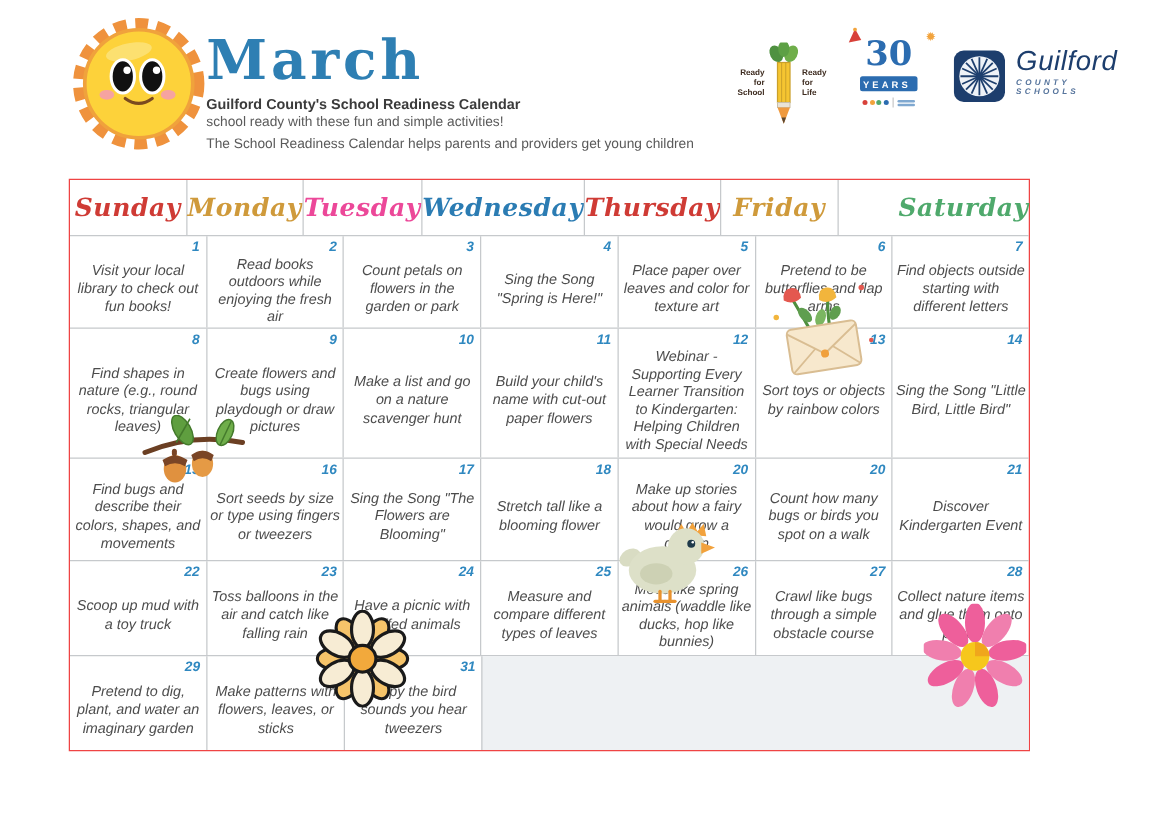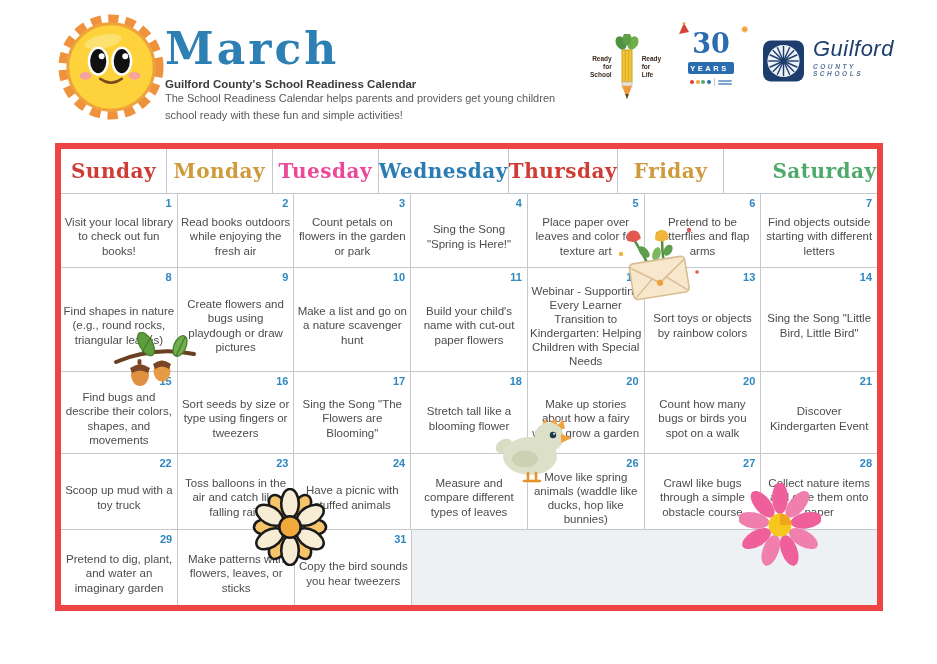--- a/index.html
+++ b/index.html
@@ -35,21 +35,21 @@
   .dotrow i { width:4px; height:4px; border-radius:50%; display:block; }
   .mini-div { width:1px; height:8px; background:#c9c9c9; }
   .mini-bars { display:flex; flex-direction:column; gap:1px; }
   .mini-bars i { width:14px; height:2px; background:#7fa8d0; display:block; border-radius:1px; }
   
   .logo-guilford { display:flex; align-items:flex-start; margin-left:24px; margin-top:8px;font-style:italic; }
   .guilford-text { margin-left:9px; }
   .guilford-name { font-size:22px; color:#1d3e6d; font-weight:500; letter-spacing:0.5px; line-height:1; }
   .guilford-sub { font-size:6.5px; letter-spacing:2.6px; color:#56749c; font-weight:700; margin-top:3px; }
   
-  .calendar { position:absolute; left:55px; top:143px; width:828px; border:6px solid #ef4444; background:#fff; }
+  .calendar { position:absolute; left:55px; top:143px; width:769px; border:1px solid #ef4444; background:#fff;font-style:italic; }
   .weekday-row { display:flex; height:44px; }
   .day-name {
     flex:1; display:flex; align-items:center; justify-content:center;
     font-family:"DejaVu Serif", serif; font-weight:700; font-size:20px; letter-spacing:0.5px;
   }
   .day-name + .day-name { border-left:1px solid #c6c9cc; }
   .cal-row { display:flex; border-top:1px solid #c6c9cc; }
   .row-0 { height:74px; } .row-1 { height:104px; } .row-2 { height:82px; }
   .row-3 { height:76px; } .row-4 { height:76px; }
   .cal-cell { flex:1; position:relative; display:flex; flex-direction:column; min-width:0; }
@@ -84,22 +84,22 @@
       <circle cx="69.5" cy="44" r="3" fill="#fff"></circle>
       <ellipse cx="29" cy="64" rx="6" ry="4" fill="#f6a3a0"></ellipse>
       <ellipse cx="79" cy="64" rx="6" ry="4" fill="#f6a3a0"></ellipse>
       <path d="M44,67 Q55,75 66,67" fill="none" stroke="#7a4a1f" stroke-width="2.6" stroke-linecap="round"></path>
     </svg>
   </div>
 
   <div class="title-block">
     <div class="march-title" style="color:#2e7fb3;">March</div>
     <div class="cal-subtitle">Guilford County's School Readiness Calendar</div>
+    <div class="cal-desc">school ready with these fun and simple activities!</div>
     <div class="cal-desc">The School Readiness Calendar helps parents and providers get young children</div>
-    <div class="cal-desc">school ready with these fun and simple activities!</div>
   </div>
 
   <div class="logos">
     <div class="logo-ready">
       <div class="txt left">
         <div>Ready</div>
         <div>for</div>
         <div>School</div>
       </div>
       <svg width="30" height="66" viewBox="0 0 30 66">

